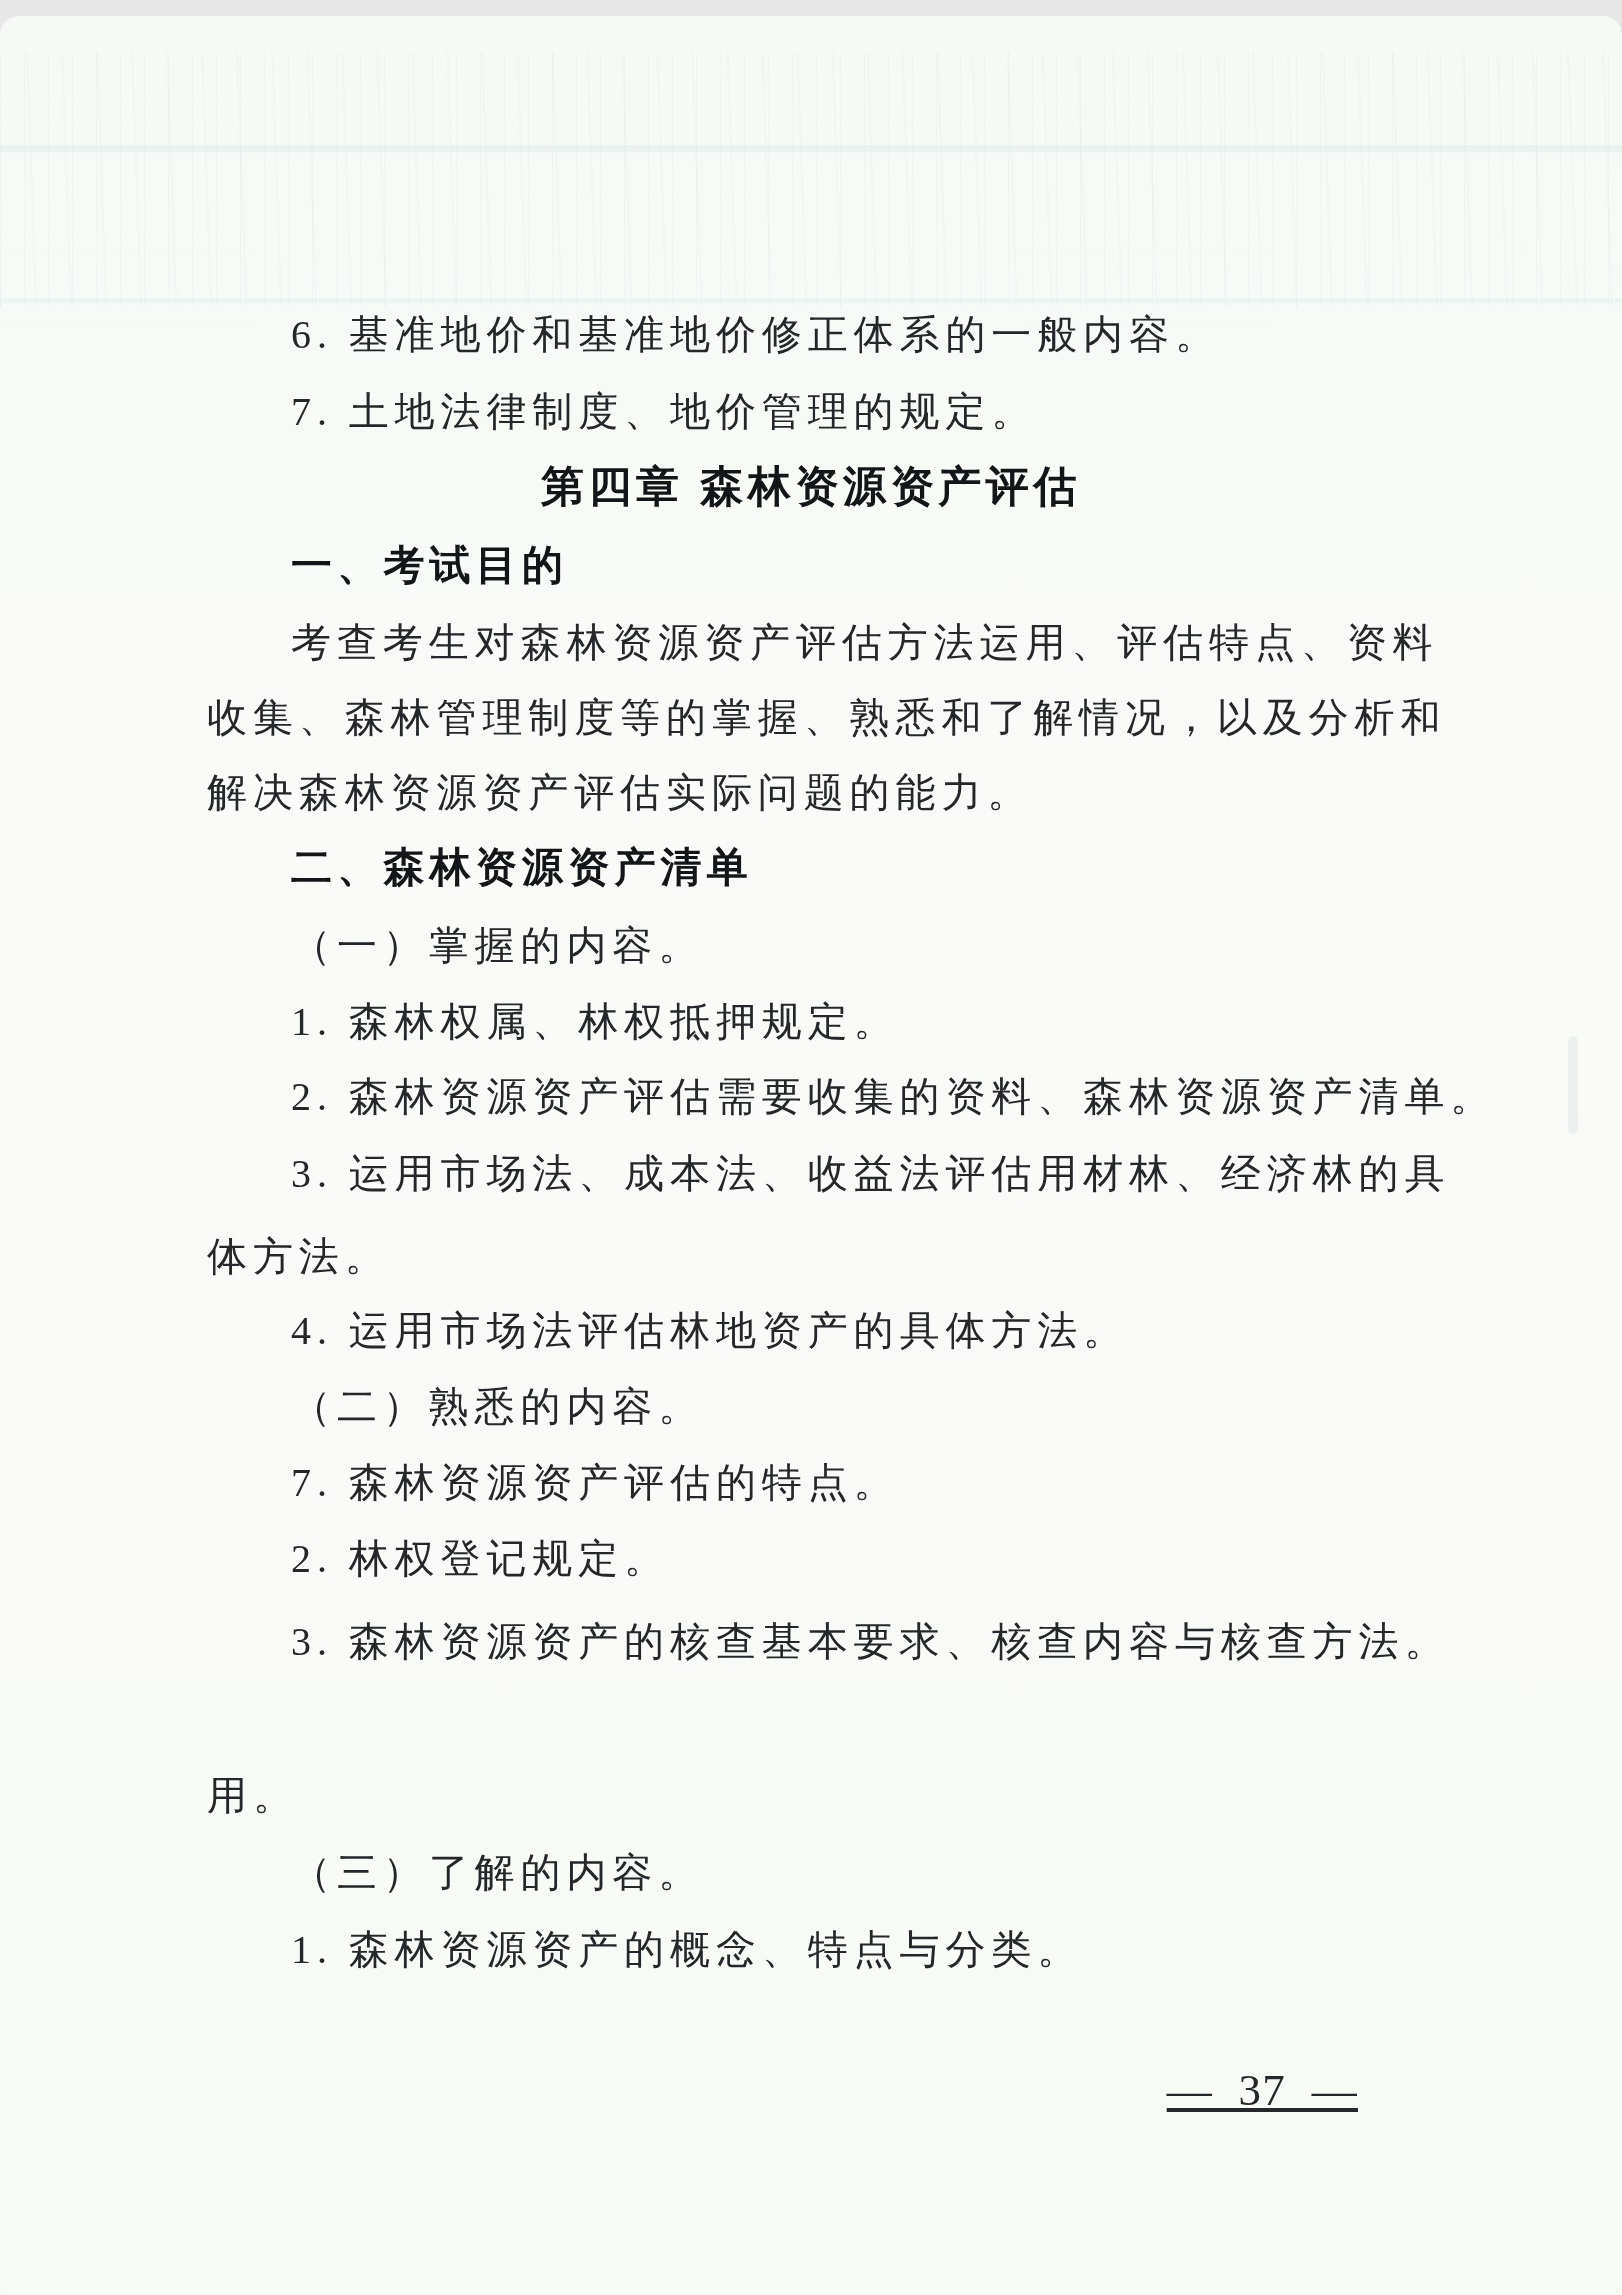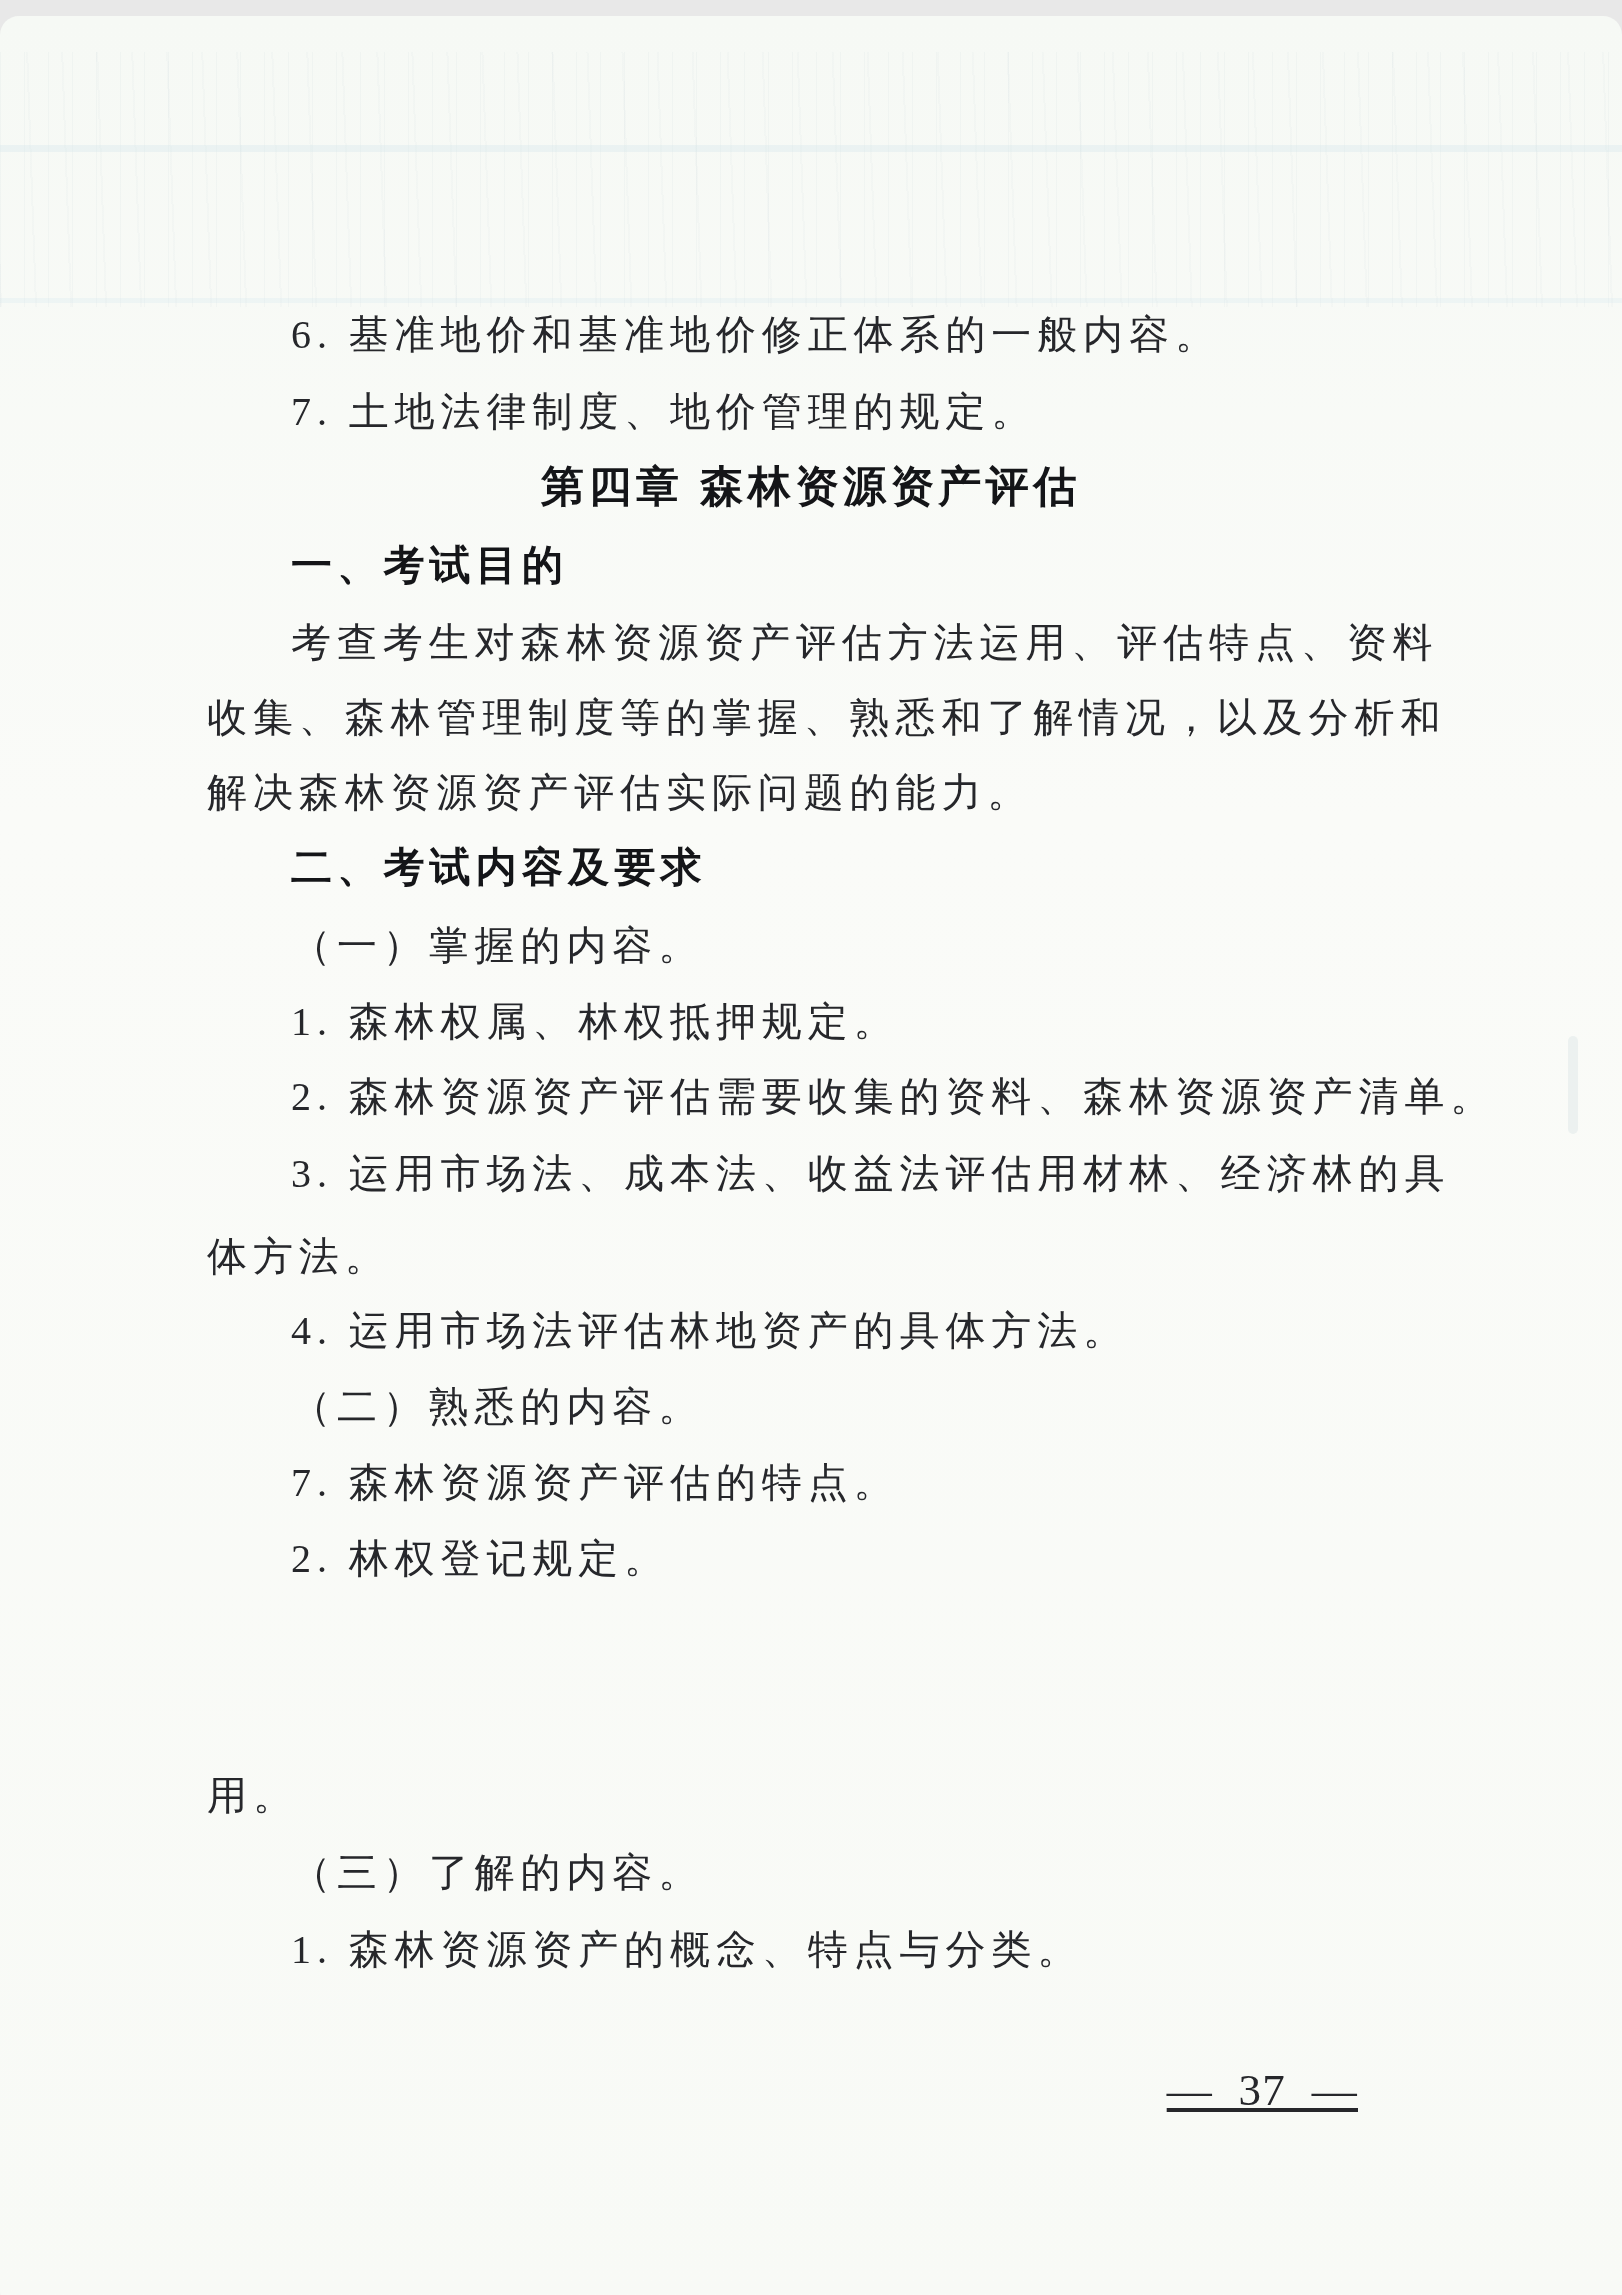--- a/index.html
+++ b/index.html
@@ -83,32 +83,33 @@
   <div class="line indent l1">6. 基准地价和基准地价修正体系的一般内容。</div>
   <div class="line indent l2">7. 土地法律制度、地价管理的规定。</div>
 
   <div class="line bold-sans chapter l3">第四章 森林资源资产评估</div>
 
   <div class="line bold-sans indent l4">一、考试目的</div>
   <div class="line indent l5">考查考生对森林资源资产评估方法运用、评估特点、资料</div>
   <div class="line l6">收集、森林管理制度等的掌握、熟悉和了解情况，以及分析和</div>
   <div class="line l7">解决森林资源资产评估实际问题的能力。</div>
 
-  <div class="line bold-sans indent l8">二、考试内容及要求</div>
+  <div class="line bold-sans indent l8">二、森林资源资产清单</div>
 
   <div class="line indent l9">（一）掌握的内容。</div>
   <div class="line indent l10">1. 森林权属、林权抵押规定。</div>
   <div class="line indent l11">2. 森林资源资产评估需要收集的资料、森林资源资产清单。</div>
   <div class="line indent l12">3. 运用市场法、成本法、收益法评估用材林、经济林的具</div>
   <div class="line l13">体方法。</div>
   <div class="line indent l14">4. 运用市场法评估林地资产的具体方法。</div>
 
   <div class="line indent l15">（二）熟悉的内容。</div>
   <div class="line indent l16">7. 森林资源资产评估的特点。</div>
   <div class="line indent l17">2. 林权登记规定。</div>
+  <div class="line indent l18">3. 森林资源资产的核查基本要求、核查内容与核查方法。</div>
   <div class="line l20">用。</div>
 
   <div class="line indent l21">（三）了解的内容。</div>
   <div class="line indent l22">1. 森林资源资产的概念、特点与分类。</div>
 
   <div class="pageno">— 37 —</div>
 
 </div>
 
 

